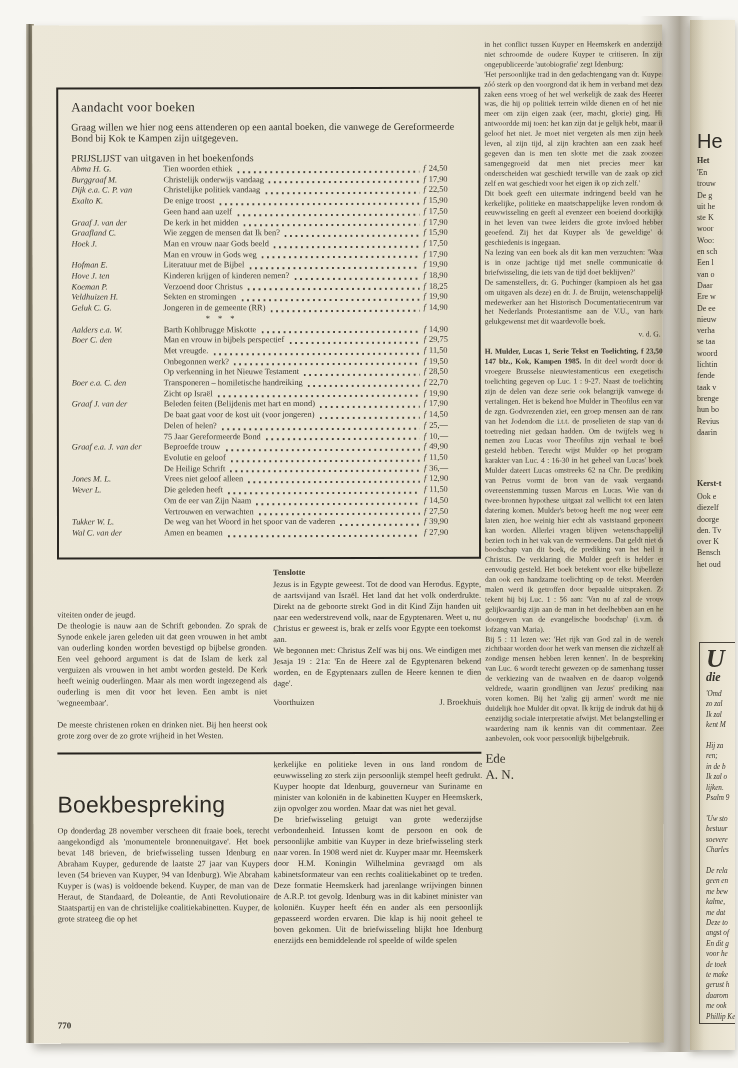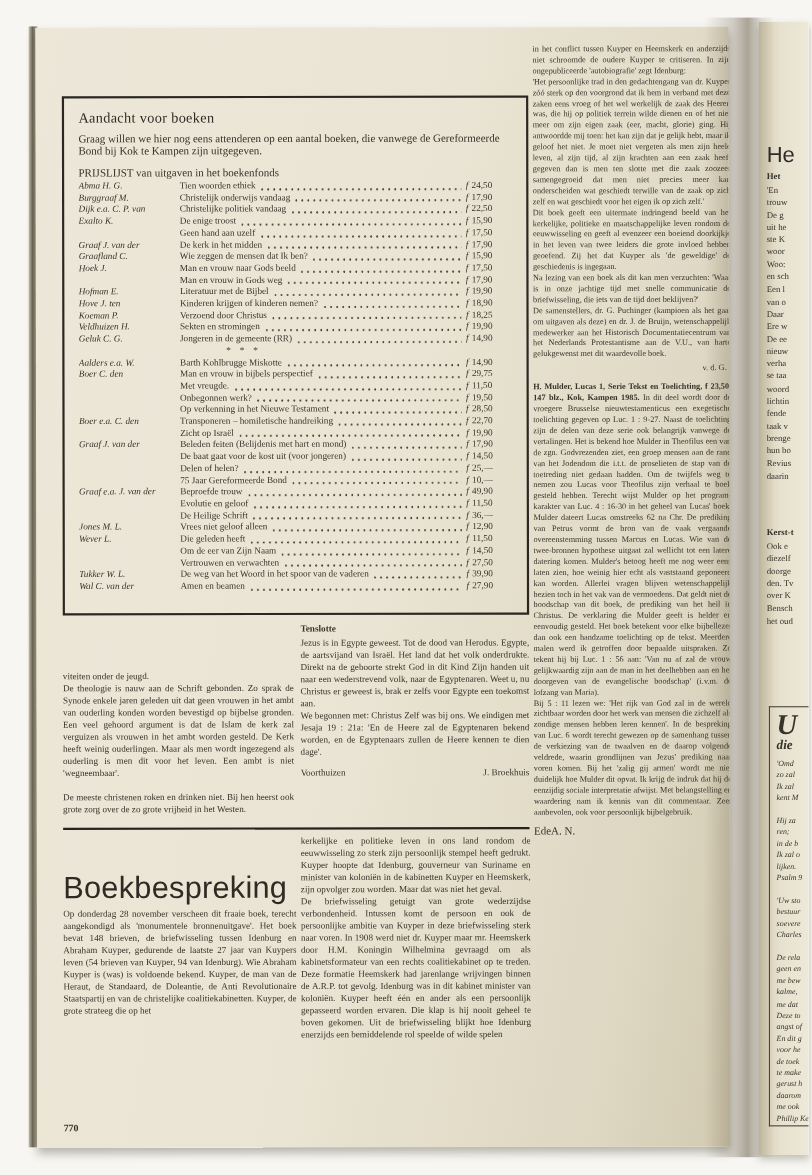--- a/index.html
+++ b/index.html
@@ -30,30 +30,30 @@
   .pp{flex:0 0 42px;display:flex;}
   .cur{font-style:italic;margin-right:3px;}
   .sep{font-size:8.4px;line-height:10.7px;text-align:center;width:300px;letter-spacing:3px;}
   
   .bodytxt{font-size:8.3px;line-height:11px;text-align:justify;white-space:pre-line;overflow-wrap:break-word;}
   .col1a{position:absolute;left:24px;top:548px;width:210px;height:188px;overflow:hidden;margin-top:36px;}
   .col2a{position:absolute;left:240px;top:536px;width:208px;height:192px;overflow:hidden;}
   .ten-head{font-weight:bold;font-size:8.4px;line-height:11px;}
   .sigrow{display:flex;justify-content:space-between;font-size:8.4px;margin-top:9px;}
   .rule{position:absolute;left:24px;top:727px;width:424px;height:2px;background:#26231e;}
-  .bb-head{position:absolute;left:24px;top:766px;font-family:"Liberation Sans",sans-serif;font-size:28px;font-weight:400;letter-spacing:.2px;color:#2e2b25;margin:0;}
+  .bb-head{position:absolute;left:24px;top:766px;font-family:"Liberation Sans",sans-serif;font-size:23px;font-weight:400;letter-spacing:.2px;color:#2e2b25;margin:0;}
   .col1b{position:absolute;left:24px;top:800px;width:212px;height:200px;overflow:hidden;}
   .credit{font-weight:bold;font-size:8.3px;line-height:11px;margin-left:30px;text-align:justify;white-space:pre-line;}
   .col2b{position:absolute;left:240px;top:734px;width:209px;height:264px;overflow:hidden;}
   .col3{position:absolute;left:452px;top:15px;width:180px;height:978px;overflow:hidden;}
   .col3 .bodytxt{font-size:7.5px;line-height:9.9px;}
   .sig-right{text-align:right;font-size:7.6px;margin:3px 4px 8px 0;}
   .mulder{margin-top:5px;}
   .mulder b{font-weight:bold;}
-  .sigrow3{display:flex;justify-content:flex-start;font-size:10px;margin-top:4px;padding-right:2px;}
+  .sigrow3{display:flex;justify-content:center;font-size:13px;margin-top:4px;padding-right:2px;flex-direction:column;}
   .page-num{position:absolute;left:24px;top:995px;font-size:9px;font-weight:bold;}
   
   .np-heading{position:absolute;left:7px;top:110px;font-family:"Liberation Sans",sans-serif;font-size:20px;color:#2e2b26;}
   .np-lead{position:absolute;left:7px;top:136px;font-size:8px;font-weight:bold;}
   .np-frag{position:absolute;left:7px;width:37px;font-size:8px;line-height:11.3px;white-space:pre-line;overflow:hidden;}
   .np-frag1{top:147px;height:274px;}
   .np-kerst{position:absolute;left:7px;top:459px;font-size:8px;font-weight:bold;}
   .np-frag2{top:471px;height:80px;}
   .np-poembox{position:absolute;left:9px;top:622px;width:40px;height:382px;border:1.5px solid #4a453c;border-right:none;
     padding:4px 0 0 6px;box-sizing:border-box;overflow:hidden;}

